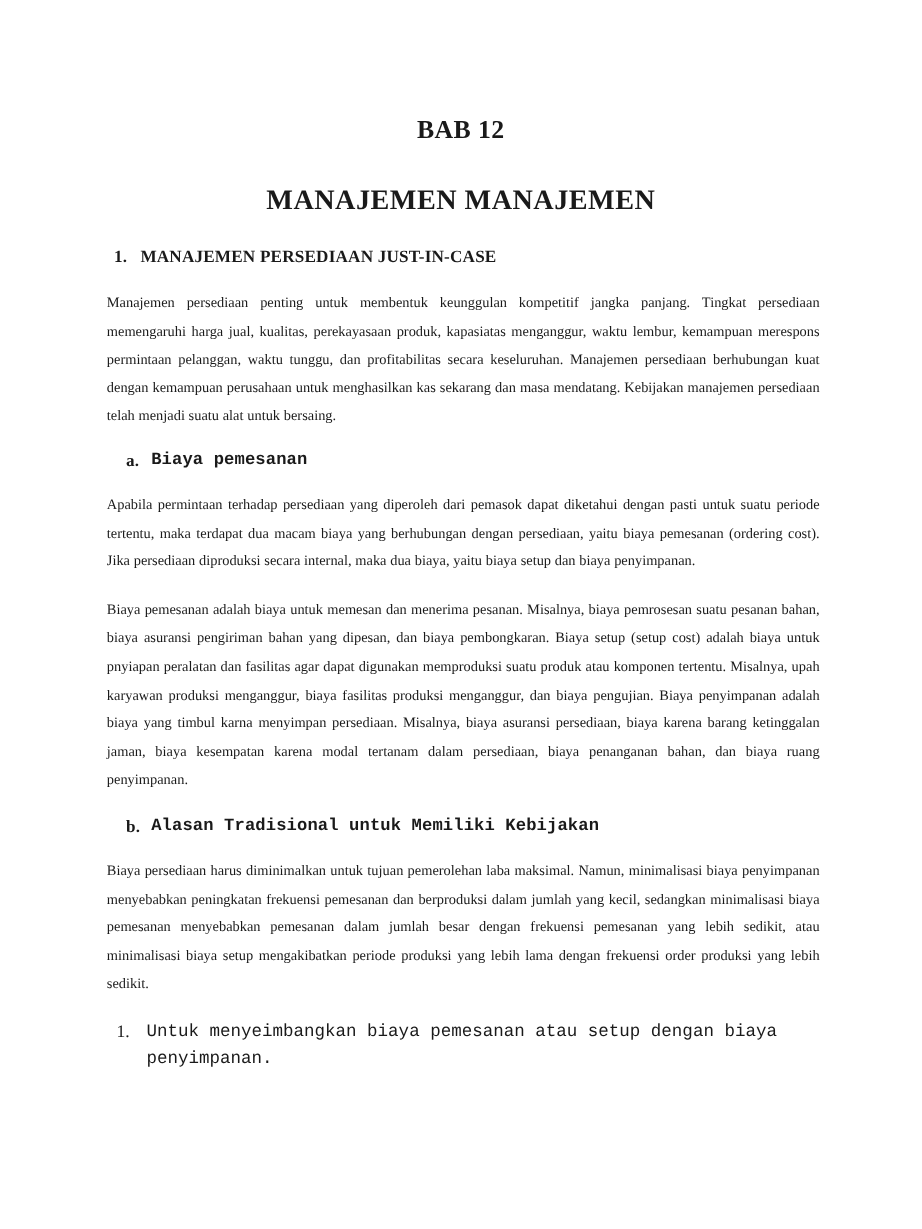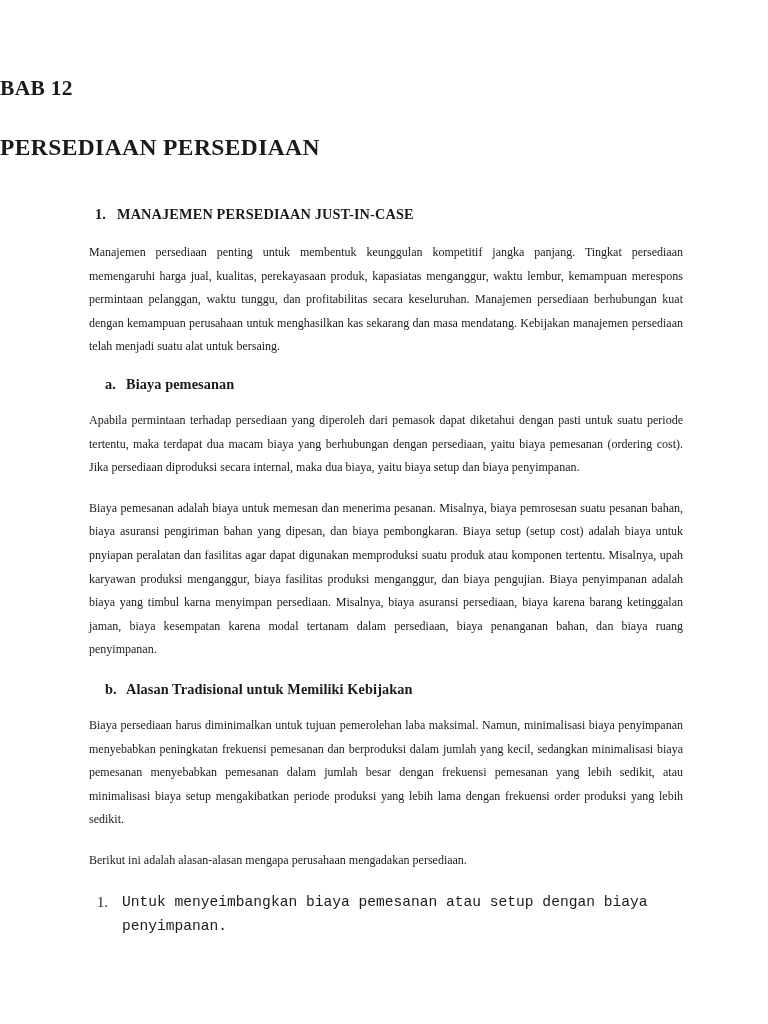--- a/index.html
+++ b/index.html
@@ -24,21 +24,22 @@
     left: 0;
     width: 768px;
     height: 1024px;
     background: #ffffff;
     box-sizing: border-box;
     padding: 0;
   }
 
   
   .title-block {
-    margin-top: 76px;
+    margin-top: 96px;
+    text-align: center;
   }
   .doc-title {
     font-size: 21.5px;
     font-weight: bold;
     letter-spacing: 0.3px;
     line-height: 1.2;
     margin: 0;
   }
   .doc-subtitle {
     font-size: 23.5px;
@@ -79,20 +80,21 @@
     letter-spacing: 0.1px;
     margin: 0 0 16px 0;
     padding-left: 16px;
   }
   .sub-heading .marker {
     width: 21px;
     flex: 0 0 21px;
   }
   .sub-heading .label {
     flex: 1;
+    font-family: Liberation Mono, monospace;
   }
 
   
   p.para {
     margin: 0 0 17px 0;
     font-size: 12px;
     line-height: 23.6px;
     text-align: justify;
     text-justify: inter-word;
     word-spacing: 0.1px;
@@ -124,21 +126,21 @@
     font-family: Liberation Mono, monospace;
   }
 </style>
 </head>
 <body>
 
 <div class="page">
 
   <div class="title-block">
     <h1 class="doc-title">BAB 12</h1>
-    <h2 class="doc-subtitle">PERSEDIAAN PERSEDIAAN</h2>
+    <h2 class="doc-subtitle">MANAJEMEN MANAJEMEN</h2>
   </div>
 
   <div class="body-col">
 
     <div class="sec-heading">
       <span class="marker">1.</span>
       <span class="label">MANAJEMEN PERSEDIAAN JUST-IN-CASE</span>
     </div>
 
     <p class="para">Manajemen persediaan penting untuk membentuk keunggulan kompetitif jangka panjang. Tingkat persediaan memengaruhi harga jual, kualitas, perekayasaan produk, kapasiatas menganggur, waktu lembur, kemampuan merespons permintaan pelanggan, waktu tunggu, dan profitabilitas secara keseluruhan. Manajemen persediaan berhubungan kuat dengan kemampuan perusahaan untuk menghasilkan kas sekarang dan masa mendatang. Kebijakan manajemen persediaan telah menjadi suatu alat untuk bersaing.</p>
@@ -152,21 +154,20 @@
 
     <p class="para last-of-block">Biaya pemesanan adalah biaya untuk memesan dan menerima pesanan. Misalnya, biaya pemrosesan suatu pesanan bahan, biaya asuransi pengiriman bahan yang dipesan, dan biaya pembongkaran. Biaya setup (setup cost) adalah biaya untuk pnyiapan peralatan dan fasilitas agar dapat digunakan memproduksi suatu produk atau komponen tertentu. Misalnya, upah karyawan produksi menganggur, biaya fasilitas produksi menganggur, dan biaya pengujian. Biaya penyimpanan adalah biaya yang timbul karna menyimpan persediaan. Misalnya, biaya asuransi persediaan, biaya karena barang ketinggalan jaman, biaya kesempatan karena modal tertanam dalam persediaan, biaya penanganan bahan, dan biaya ruang penyimpanan.</p>
 
     <div class="sub-heading">
       <span class="marker">b.</span>
       <span class="label">Alasan Tradisional untuk Memiliki Kebijakan</span>
     </div>
 
     <p class="para">Biaya persediaan harus diminimalkan untuk tujuan pemerolehan laba maksimal. Namun, minimalisasi biaya penyimpanan menyebabkan peningkatan frekuensi pemesanan dan berproduksi dalam jumlah yang kecil, sedangkan minimalisasi biaya pemesanan menyebabkan pemesanan dalam jumlah besar dengan frekuensi pemesanan yang lebih sedikit, atau minimalisasi biaya setup mengakibatkan periode produksi yang lebih lama dengan frekuensi order produksi yang lebih sedikit.</p>
 
-    <p class="para last-of-block">Berikut ini adalah alasan-alasan mengapa perusahaan mengadakan persediaan.</p>
 
     <ol class="num-list">
       <li>
         <span class="marker">1.</span>
         <span class="text">Untuk menyeimbangkan biaya pemesanan atau setup dengan biaya penyimpanan.</span>
       </li>
     </ol>
 
   </div>
 </div>

